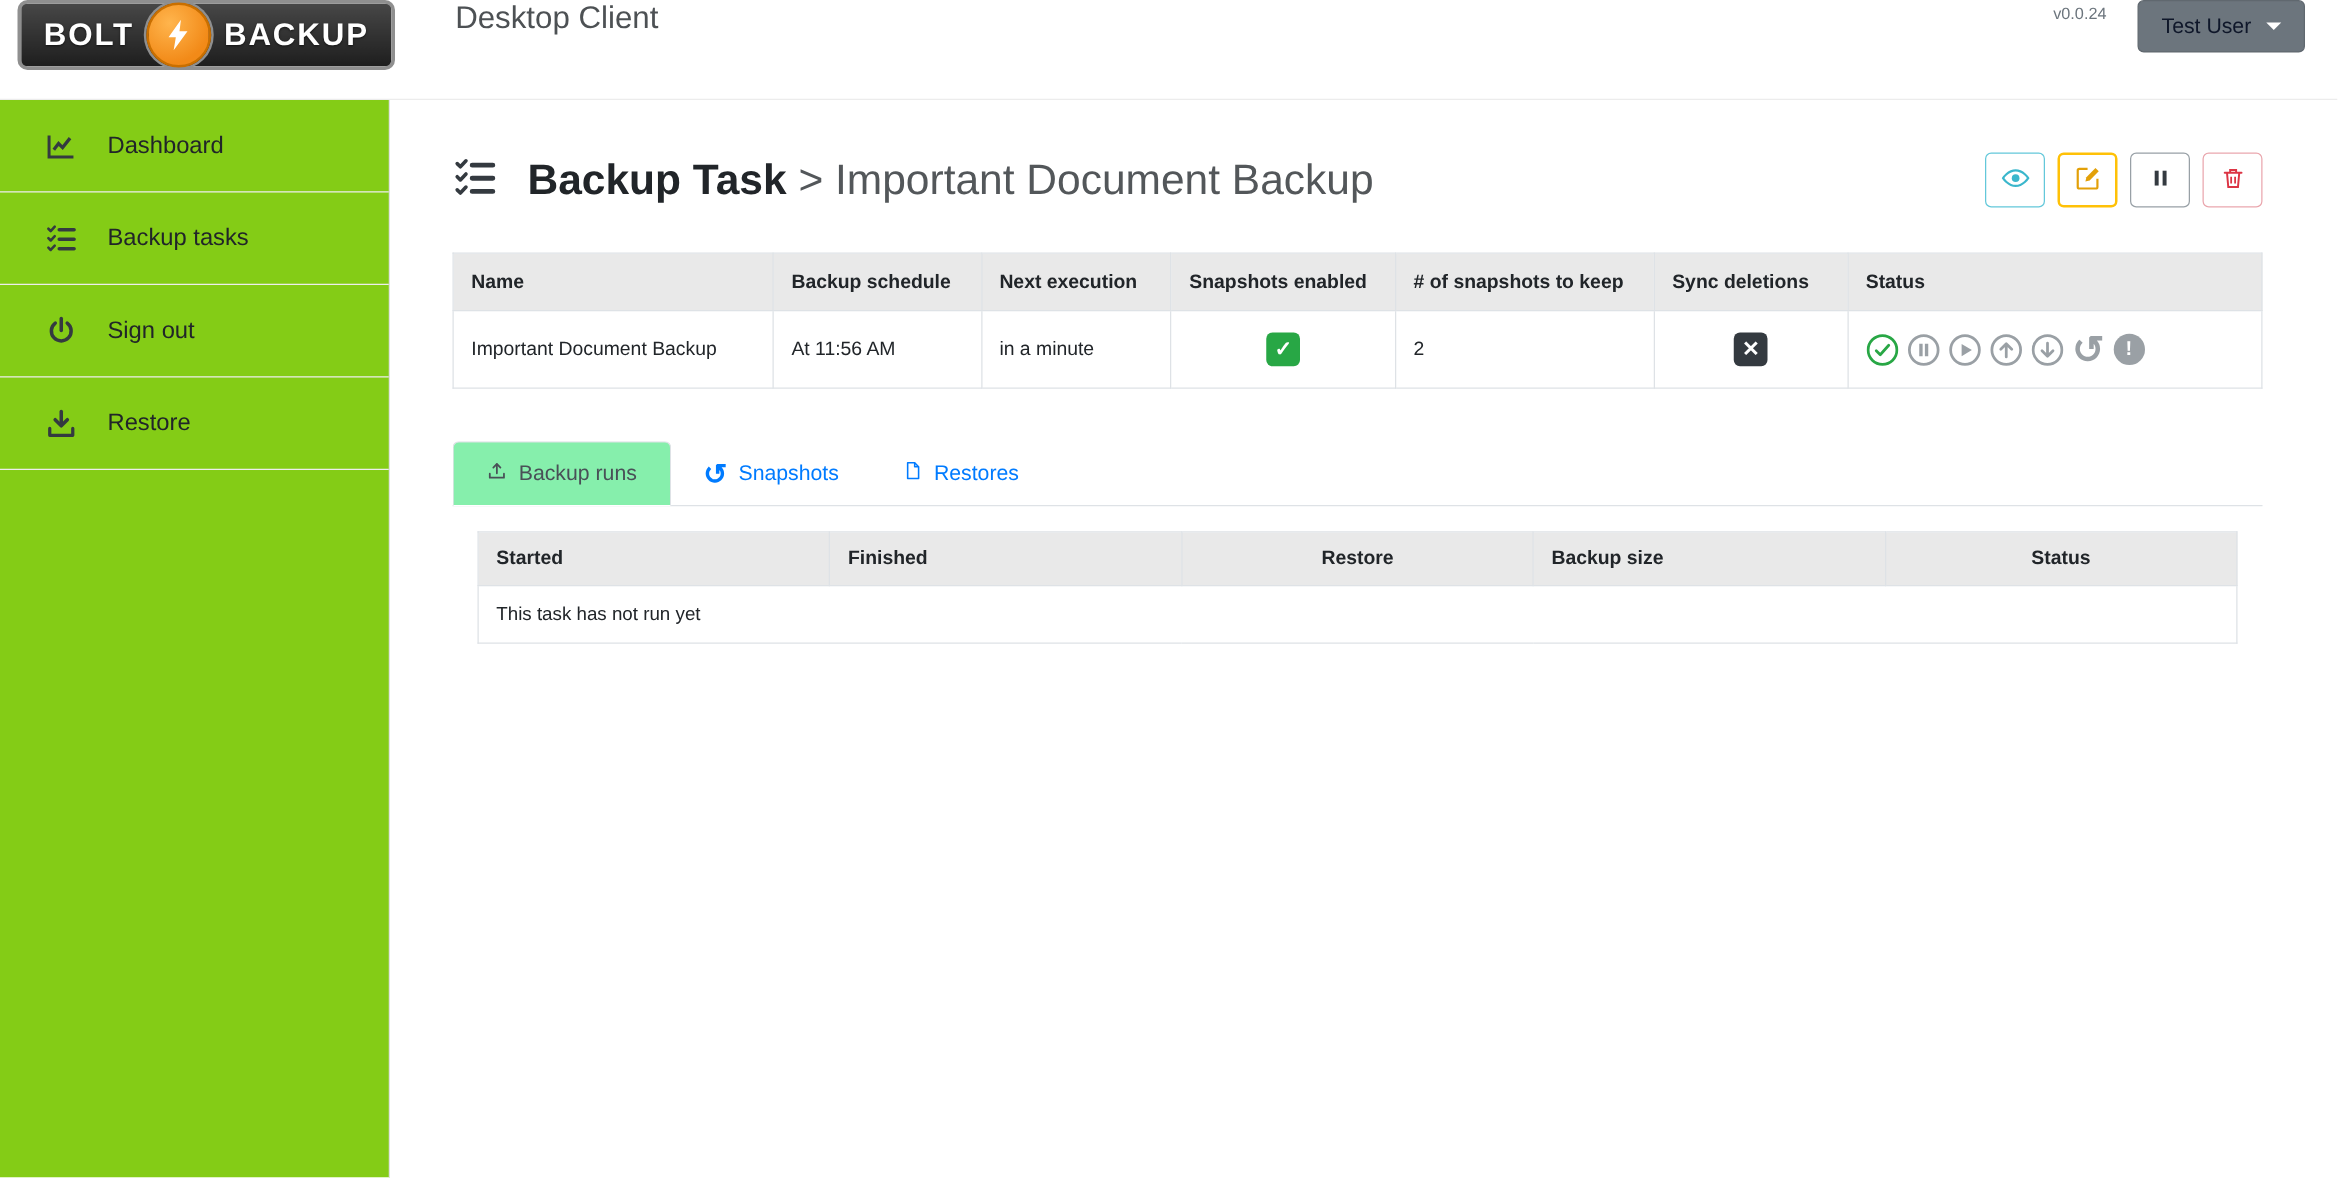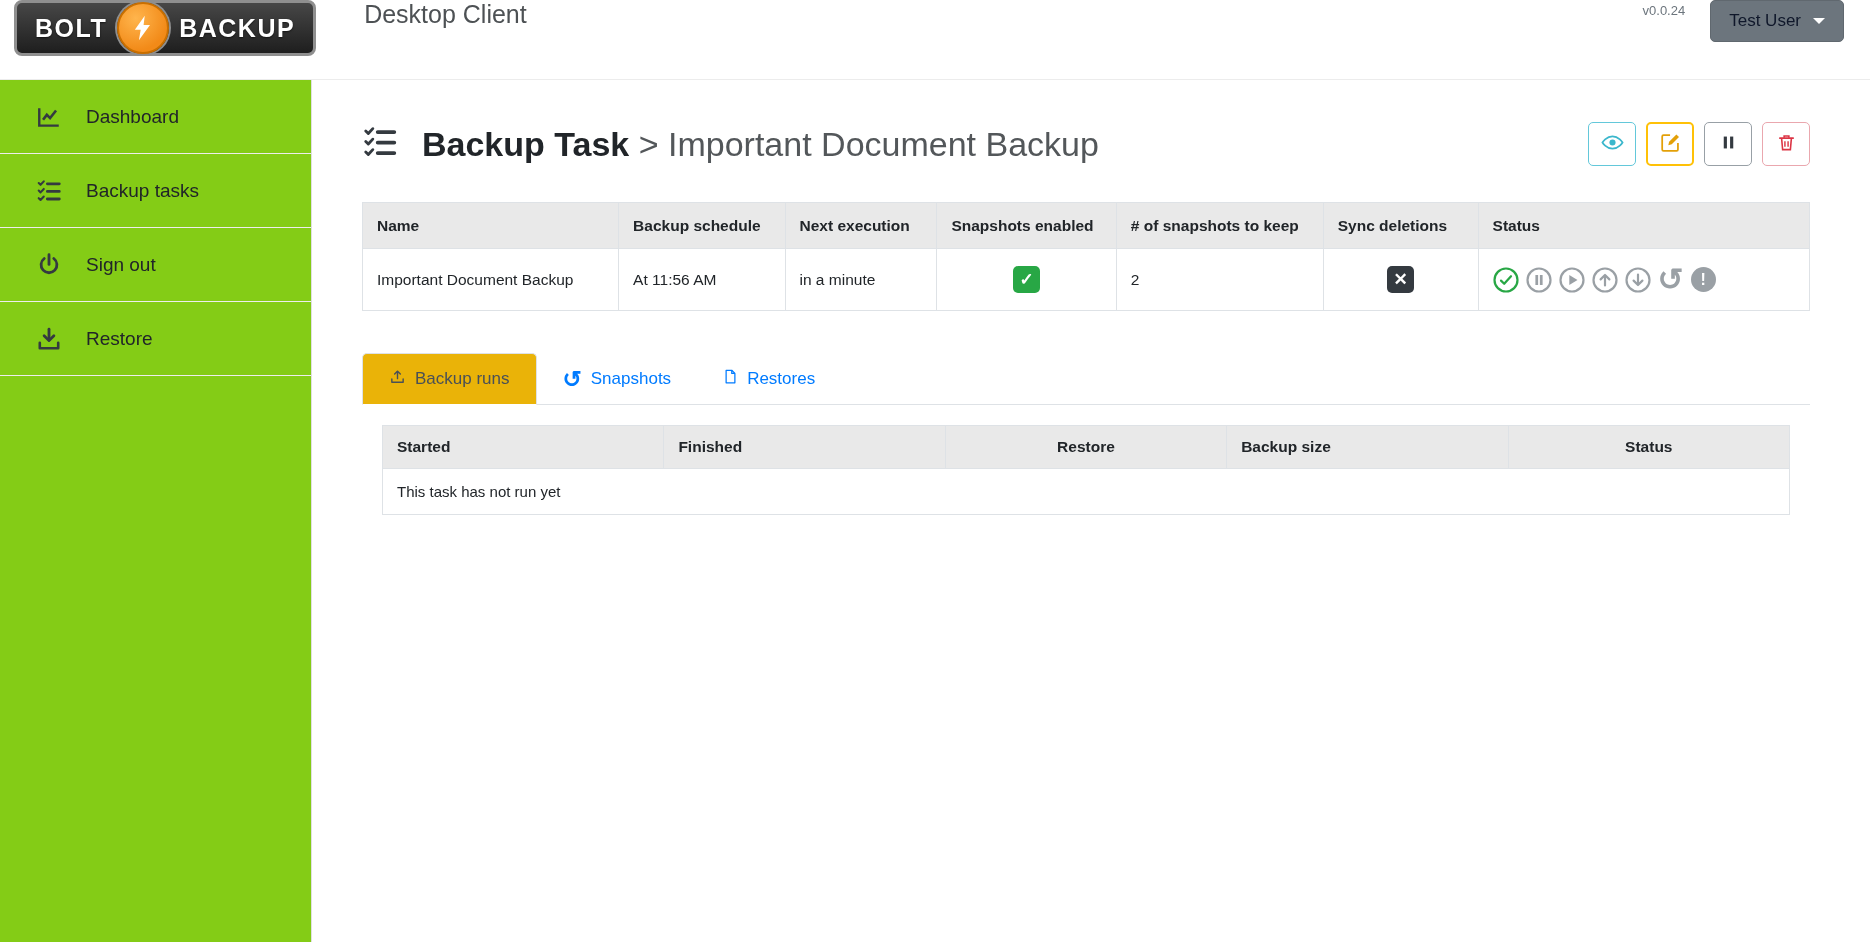--- a/index.html
+++ b/index.html
@@ -55,21 +55,21 @@
   .badge-x { background: #343a40; }
 
   .status-cell-inner { display: flex; align-items: center; gap: 7px; }
   .sicon { display: inline-flex; align-items: center; cursor: pointer; }
   .history-glyph { font-size: 31px; line-height: 26px; color: #9aa0a5; font-weight: bold; }
   .excl { width: 25px; height: 25px; border-radius: 50%; background: #9aa0a5; color: #fff; display: inline-flex; align-items: center; justify-content: center; font-weight: bold; font-size: 16px; }
 
   
   .tabs { display: flex; border-bottom: 1px solid #dee2e6; margin-top: 42px; }
   .tab { display: flex; align-items: center; gap: 9px; padding: 14px 26px; font-size: 17px; cursor: pointer; margin-bottom: -1px; background: transparent; border: none; font-family: inherit; }
-  .tab.active { background: #eab308; border: 1px solid #dee2e6; border-bottom-color: #fff; border-radius: 5px 5px 0 0; color: #495057; }
+  .tab.active { background: #86efac; border: 1px solid #dee2e6; border-bottom-color: #fff; border-radius: 5px 5px 0 0; color: #495057; }
   .tab.link { color: #007bff; }
   .hist-blue { color: #007bff; font-size: 23px; line-height: 17px; font-weight: bold; }
 
   
   .runs-wrap { padding: 20px 20px 0; }
   .runs-table { width: 100%; border-collapse: collapse; font-size: 15.5px; border: 1px solid #dee2e6; }
   .runs-table th { background: #e9e9e9; border: 1px solid #dee2e6; padding: 12px 14px; font-weight: bold; text-align: left; height: 32px; }
   .runs-table td.empty { text-align: left; padding: 14px; border-top: 1px solid #dee2e6; font-size: 15px; background: #fff; }
 </style>
 </head>

